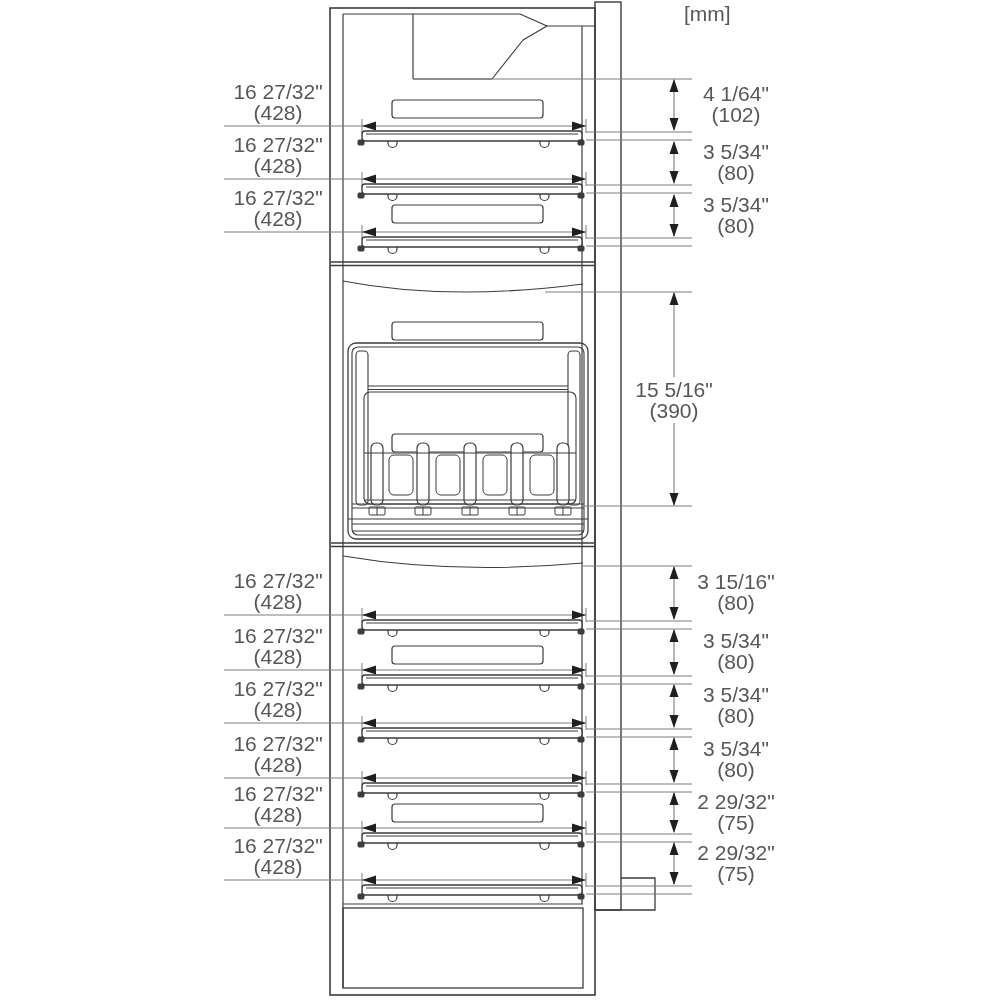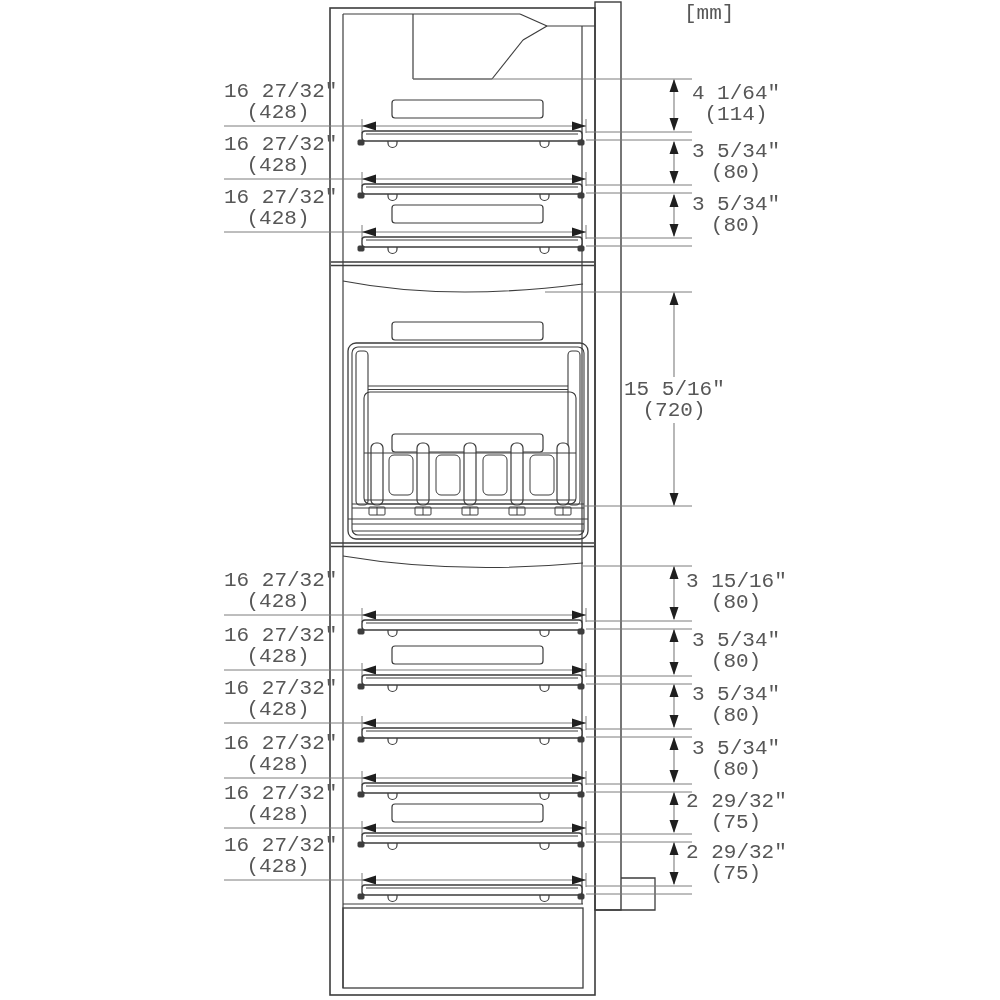--- a/index.html
+++ b/index.html
@@ -1,18 +1,18 @@
 <!DOCTYPE html>
 <html><head>
 <meta charset="utf-8">
 <style>
   html,body{margin:0;padding:0;background:#ffffff;}
   #canvas{
     position:relative;width:959px;height:1000px;background:#fff;overflow:hidden;
-    font-family:Liberation Mono, monospace;
+    font-family:Liberation Sans, sans-serif;
   }
   .dim-label{
     position:absolute;text-align:center;font-size:21px;line-height:21px;
     white-space:nowrap;
   }
   .dim-label .l2{display:block;}
   .dim-label.bg{background:#ffffff;padding:2px 0;}
   #unit-note{position:absolute;font-size:21px;}
   svg{position:absolute;left:0;top:0;}
 </style>
@@ -248,24 +248,24 @@
   <div id="labels-host">
       <div class="dim-label" style="left: 224px; top: 81px; width: 108px;"><span>16 27/32"</span><span class="l2">(428)</span></div>
       <div class="dim-label" style="left: 224px; top: 134px; width: 108px;"><span>16 27/32"</span><span class="l2">(428)</span></div>
       <div class="dim-label" style="left: 224px; top: 187px; width: 108px;"><span>16 27/32"</span><span class="l2">(428)</span></div>
       <div class="dim-label" style="left: 224px; top: 570px; width: 108px;"><span>16 27/32"</span><span class="l2">(428)</span></div>
       <div class="dim-label" style="left: 224px; top: 625px; width: 108px;"><span>16 27/32"</span><span class="l2">(428)</span></div>
       <div class="dim-label" style="left: 224px; top: 678px; width: 108px;"><span>16 27/32"</span><span class="l2">(428)</span></div>
       <div class="dim-label" style="left: 224px; top: 733px; width: 108px;"><span>16 27/32"</span><span class="l2">(428)</span></div>
       <div class="dim-label" style="left: 224px; top: 783px; width: 108px;"><span>16 27/32"</span><span class="l2">(428)</span></div>
       <div class="dim-label" style="left: 224px; top: 835px; width: 108px;"><span>16 27/32"</span><span class="l2">(428)</span></div>
-      <div class="dim-label" style="left: 686px; top: 83px; width: 100px;"><span>4 1/64"</span><span class="l2">(114)</span></div>
+      <div class="dim-label" style="left: 686px; top: 83px; width: 100px;"><span>4 1/64"</span><span class="l2">(102)</span></div>
       <div class="dim-label" style="left: 686px; top: 140.5px; width: 100px;"><span>3 5/34"</span><span class="l2">(80)</span></div>
       <div class="dim-label" style="left: 686px; top: 193.5px; width: 100px;"><span>3 5/34"</span><span class="l2">(80)</span></div>
-      <div class="dim-label bg" style="left: 624px; top: 377px; width: 100px;"><span>15 5/16"</span><span class="l2">(720)</span></div>
+      <div class="dim-label bg" style="left: 624px; top: 377px; width: 100px;"><span>15 5/16"</span><span class="l2">(390)</span></div>
       <div class="dim-label" style="left: 686px; top: 571px; width: 100px;"><span>3 15/16"</span><span class="l2">(80)</span></div>
       <div class="dim-label" style="left: 686px; top: 630px; width: 100px;"><span>3 5/34"</span><span class="l2">(80)</span></div>
       <div class="dim-label" style="left: 686px; top: 684px; width: 100px;"><span>3 5/34"</span><span class="l2">(80)</span></div>
       <div class="dim-label" style="left: 686px; top: 738px; width: 100px;"><span>3 5/34"</span><span class="l2">(80)</span></div>
       <div class="dim-label" style="left: 686px; top: 790.5px; width: 100px;"><span>2 29/32"</span><span class="l2">(75)</span></div>
       <div class="dim-label" style="left: 686px; top: 841.5px; width: 100px;"><span>2 29/32"</span><span class="l2">(75)</span></div>
     </div>
 </div>
 
 </body></html>

